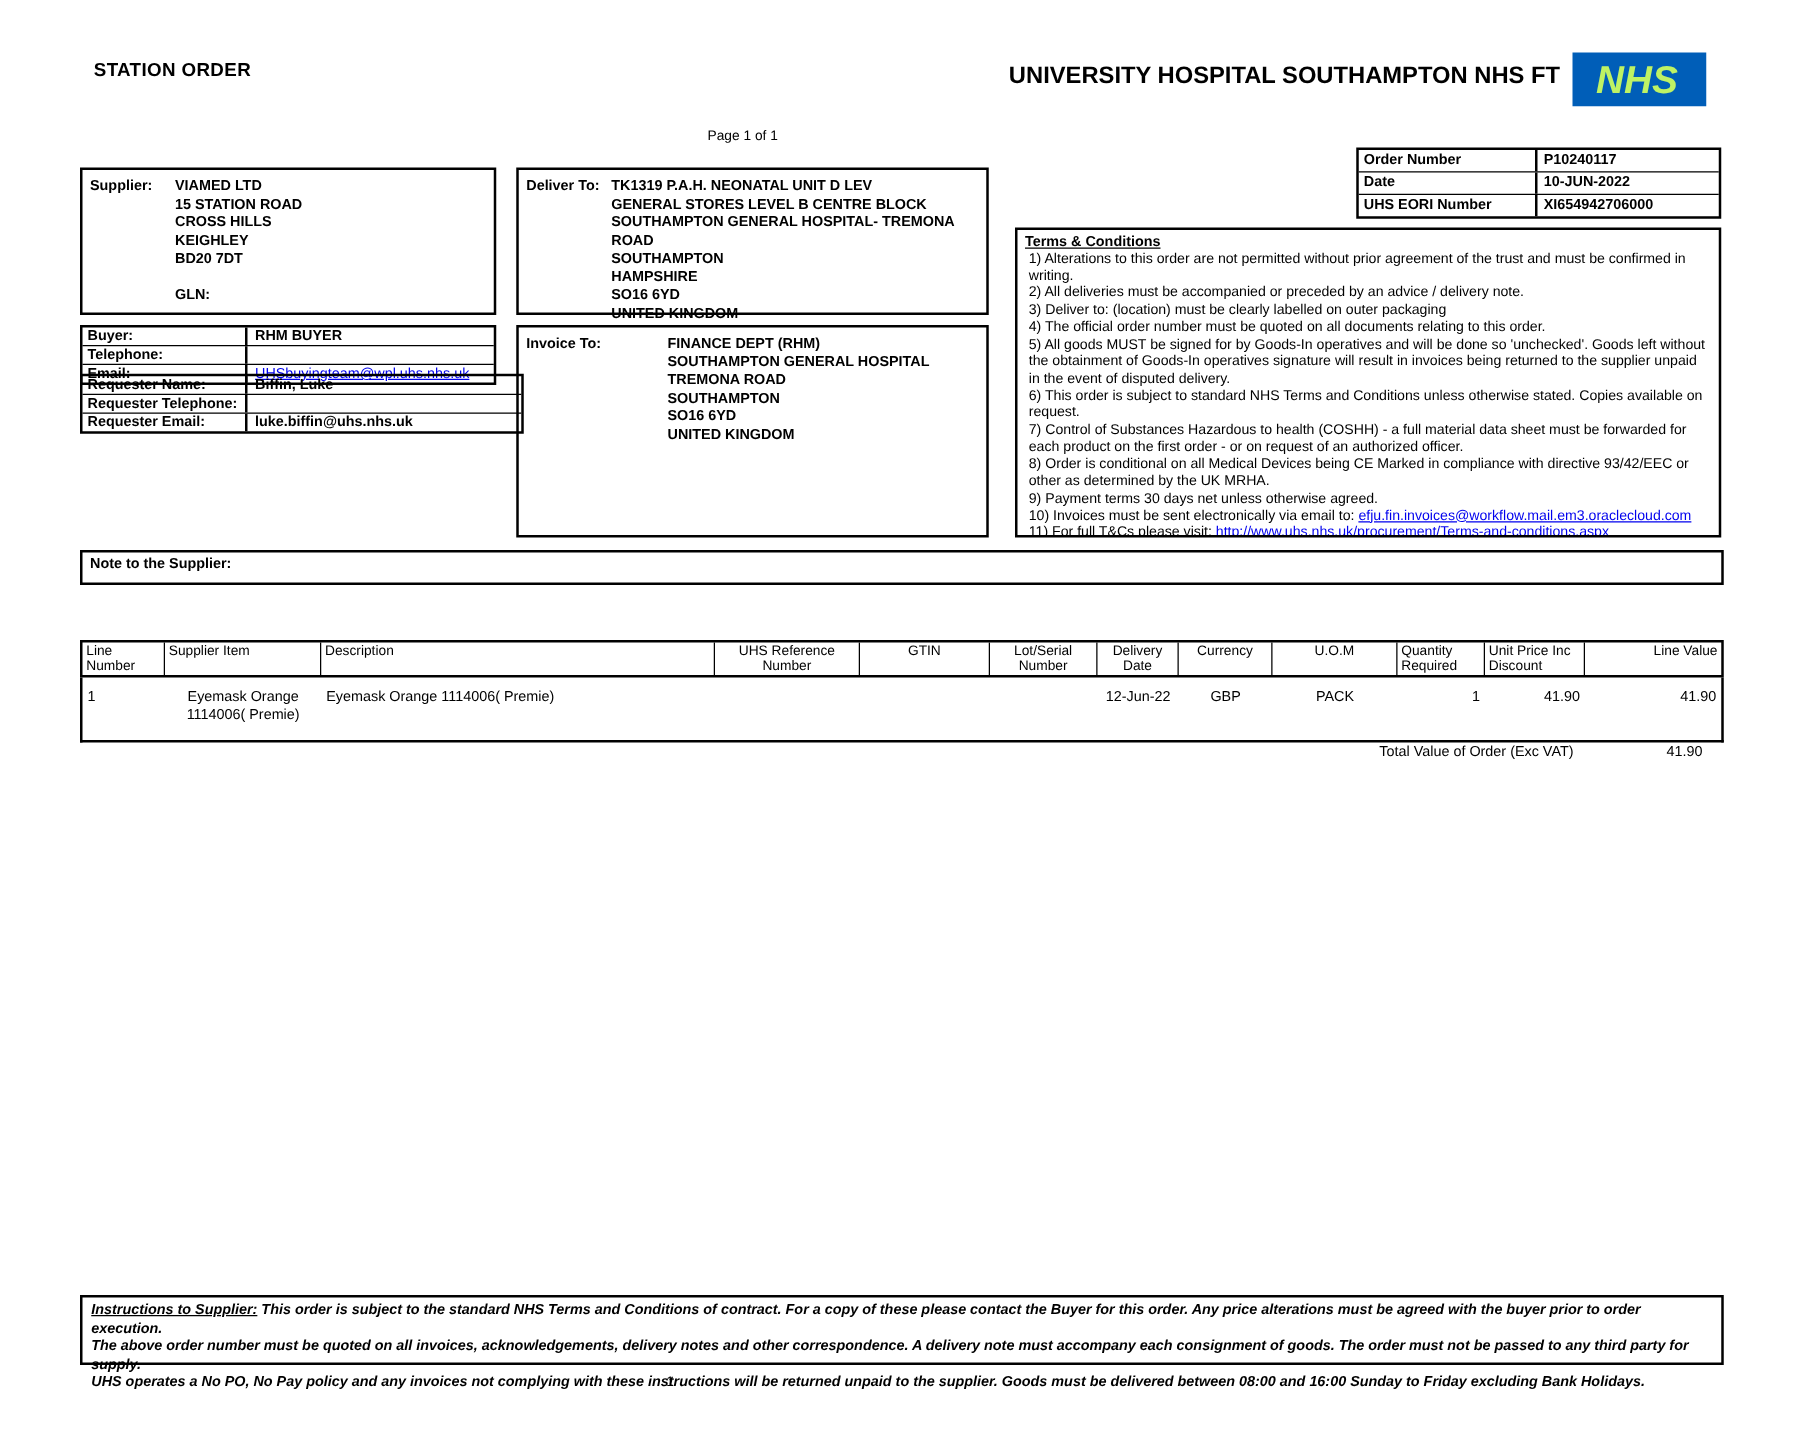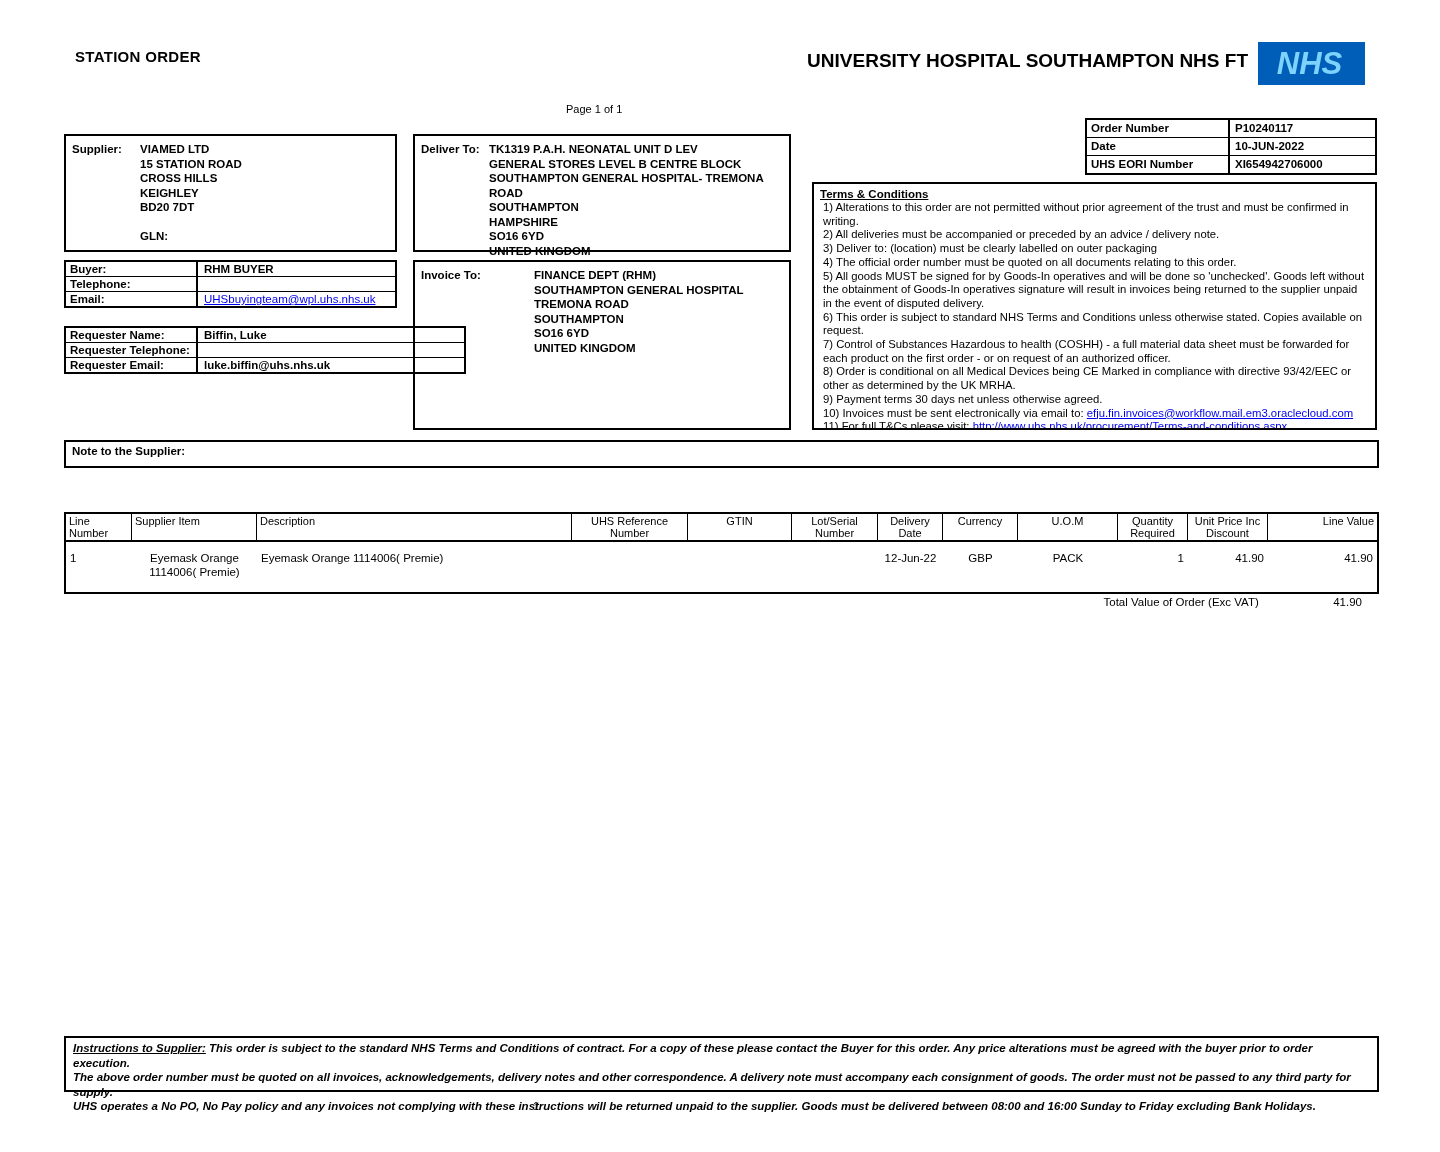--- a/index.html
+++ b/index.html
@@ -13,21 +13,21 @@
     overflow: hidden;
   }
   .abs { position: absolute; }
 
   
   .doc-title { left:75px; top:48px; font-size:15px; font-weight:bold; letter-spacing:.3px; }
   .page-info { left:566px; top:57px; font-size:11px;margin-top:46px; }
   .org-title { right:192px; top:50px; font-size:19px; font-weight:bold; }
   .nhs-logo {
     left:1258px; top:42px; width:107px; height:43px;
-    background:#005EB8; color:#7dd3fc;
+    background:#005EB8; color:#bef264;
     display:flex; align-items:center; justify-content:center;
     font-size:31px; font-weight:bold; font-style:italic;
     padding-right:4px;
   }
 
   
   .box { border:2px solid #000; }
 
   
   .addr { display:flex; padding:6px 6px; font-size:11.5px; line-height:14.5px; }
@@ -38,21 +38,21 @@
   .invoice-box  { left:413px; top:260px; width:378px; height:170px;gap:45px; }
   .gln-line { margin-top:14px; }
 
   
   .kv { border:2px solid #000; }
   .kv .row { display:flex; border-top:1.5px solid #000; font-size:11.5px; line-height:12px; }
   .kv .row:first-child { border-top:none; }
   .kv .k { width:132px; flex:none; border-right:2px solid #000; font-weight:bold; padding:1px 0 1px 4px; }
   .kv .v { flex:1; padding:1px 0 1px 6px; font-weight:bold; }
   .buyer-table { left:64px; top:260px; width:333px; }
-  .requester-table { left:64px; top:326px; width:402px; }
+  .requester-table { left:64px; top:299px; width:355px; }
   .link { color:#0000EE; text-decoration:underline; font-weight:normal; }
 
   
   .order-info { left:1085px; top:118px; width:292px; }
   .order-info .row { display:flex; border-top:1.5px solid #000; font-size:11.5px; line-height:13px; }
   .order-info .row:first-child { border-top:none; }
   .order-info .k { width:143px; flex:none; border-right:2px solid #000; font-weight:bold; padding:2px 0 2px 4px; }
   .order-info .v { flex:1; padding:2px 0 2px 5px; font-weight:bold; }
 
   
@@ -70,21 +70,21 @@
     display:grid;
     grid-template-columns:66px 125px 315px 116px 104px 86px 65px 75px 100px 70px 80px 109px;
   }
   .items-header .hc {
     border-right:1.5px solid #000;
     font-size:11px; line-height:12px; font-weight:normal;
     padding:1px 3px; display:flex; align-items:flex-start;
   }
   .items-header .hc:last-child { border-right:none; }
   .hc.c { justify-content:center; text-align:center; }
-  .hc.r { justify-content:flex-end; text-align:center; }
+  .hc.r { justify-content:flex-end; text-align:left; }
   .items-body {
     left:64px; top:542px; width:1315px; height:52px;
     border:2px solid #000; border-top:none;
     display:grid;
     grid-template-columns:66px 125px 315px 116px 104px 86px 65px 75px 100px 70px 80px 109px;
     padding-top:10px;
     font-size:11.5px; line-height:13.5px;
   }
   .items-body .bc { padding:0 4px; }
   .bc.c { text-align:center; }

